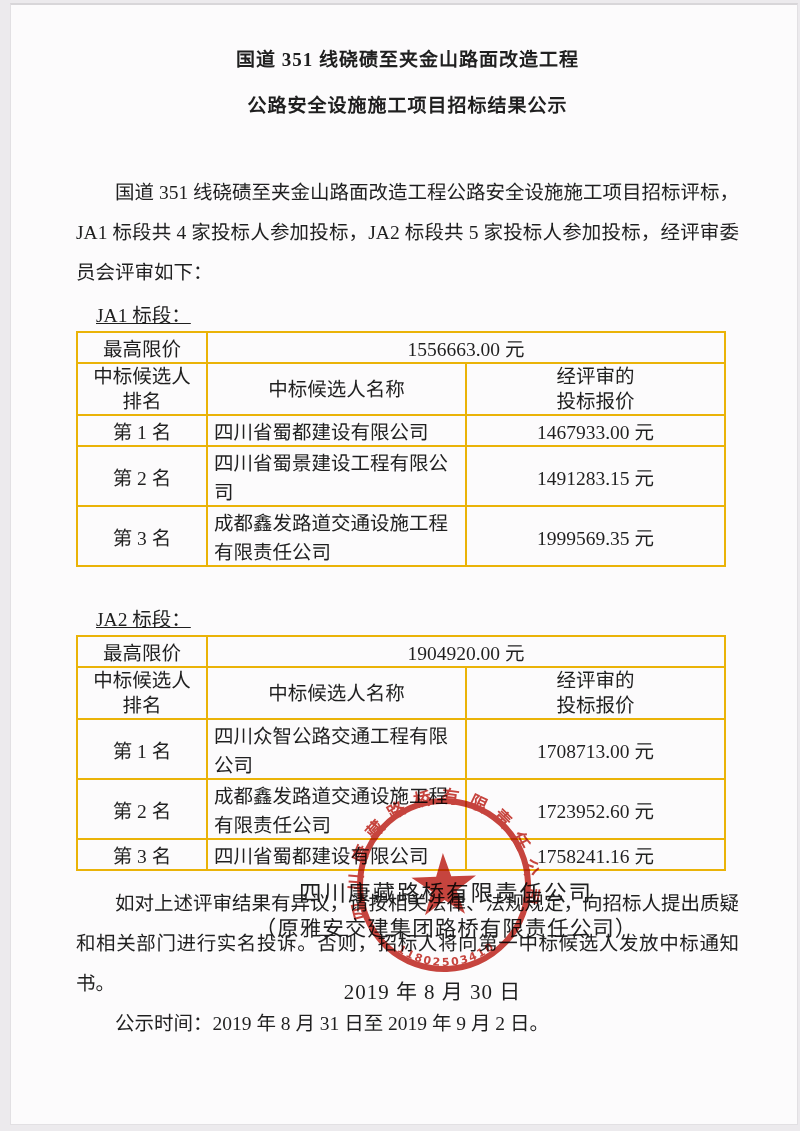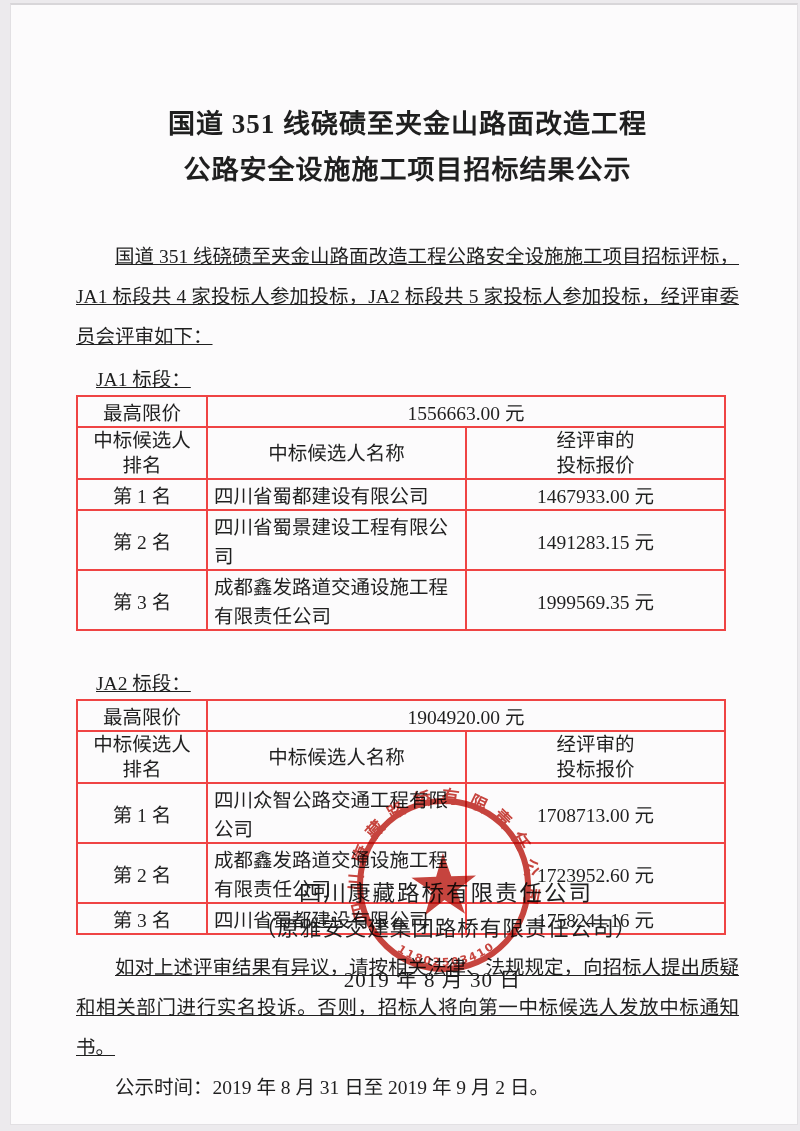--- a/index.html
+++ b/index.html
@@ -16,55 +16,55 @@
     height: 1122px;
     margin: 3px 2px 6px 10px;
     background: #fcfbfc;
     border: 1px solid #e2e0e3;
     border-top: 2px solid #d8d6d9;
   }
   .content { padding: 0 58px 0 65px; }
 
   
   .doc-title {
-    margin-top: 96px;
+    margin-top: 32px;
     text-align: center;
-    font-size: 27px;
+    font-size: 19px;
     font-weight: bold;
     line-height: 46px;
     letter-spacing: 1px;
   }
 
   
   .para {
     margin-top: 44px;
     font-size: 19.5px;
     line-height: 40px;
     text-align: justify;
     text-justify: inter-ideograph;
   }
-  .para.indent { text-indent: 2em; text-decoration: underline; }
+  .para.indent { text-indent: 2em; }
 
   .section-label {
     margin-top: 8px;
     margin-left: 20px;
     font-size: 19.5px;
     line-height: 30px;
     text-decoration: underline;
   }
 
   
   table.bid-table {
     width: 650px;
     border-collapse: collapse;
     table-layout: fixed;
     font-size: 19.5px;
   }
   table.bid-table td {
-    border: 2px solid #ef4444;
+    border: 2px solid #eab308;
     padding: 0 6px;
     height: 29px;
     vertical-align: middle;
   }
   .col-rank  { width: 130px; }
   .col-name  { width: 365px; }
   .col-price { width: 155px; }
   td.c { text-align: center; }
   td.hdr { text-align: center; line-height: 25px; padding: 3px 4px; }
   td.name-cell  { text-align: left; padding-left: 12px; }
@@ -78,21 +78,21 @@
   
   .signoff {
     position: absolute;
     top: 790px;
     left: 0;
     width: 788px;
     height: 300px;
   }
   .sig-company { position: absolute; top: 80px;  width: 100%; padding-left: 82px; text-align: center; font-size: 22.5px; letter-spacing: 2px; }
   .sig-former  { position: absolute; top: 116px; width: 100%; padding-left: 82px; text-align: center; font-size: 21.5px; letter-spacing: 1px; }
-  .sig-date    { position: absolute; top: 168px; width: 100%; padding-left: 55px; text-align: center; font-size: 21px; letter-spacing: 1px; }
+  .sig-date    { position: absolute; top: 180px; width: 100%; padding-left: 55px; text-align: center; font-size: 21px; letter-spacing: 1px; }
 
   .stamp {
     position: absolute;
     top: -10px;
     left: 333px;
     width: 200px;
     height: 200px;
     mix-blend-mode: multiply;
     opacity: 0.92;
     transform: rotate(-2deg);

